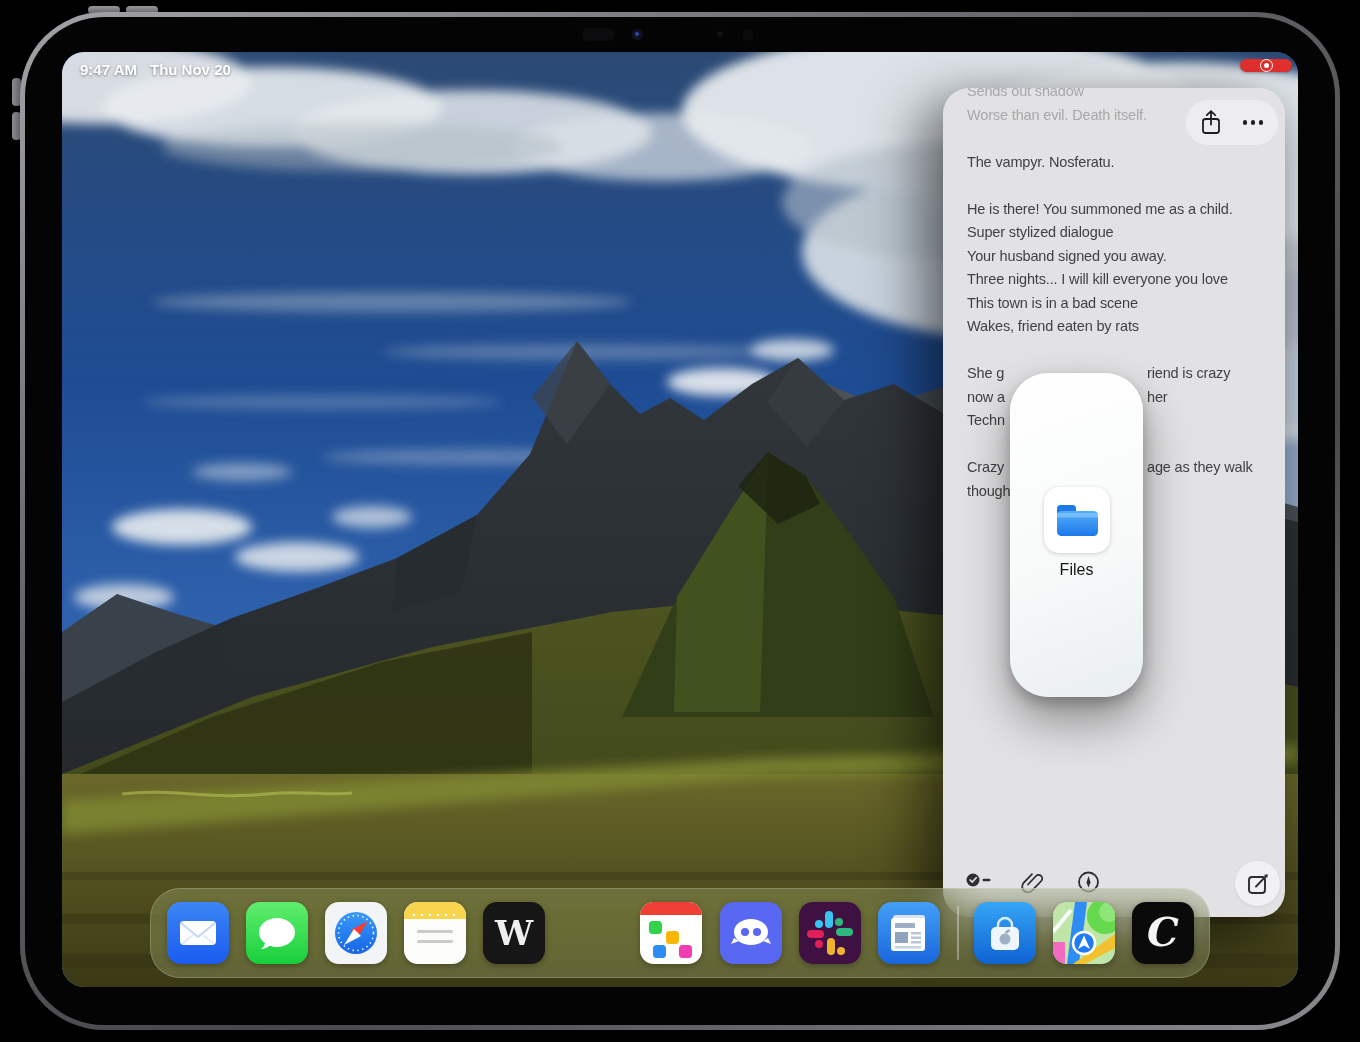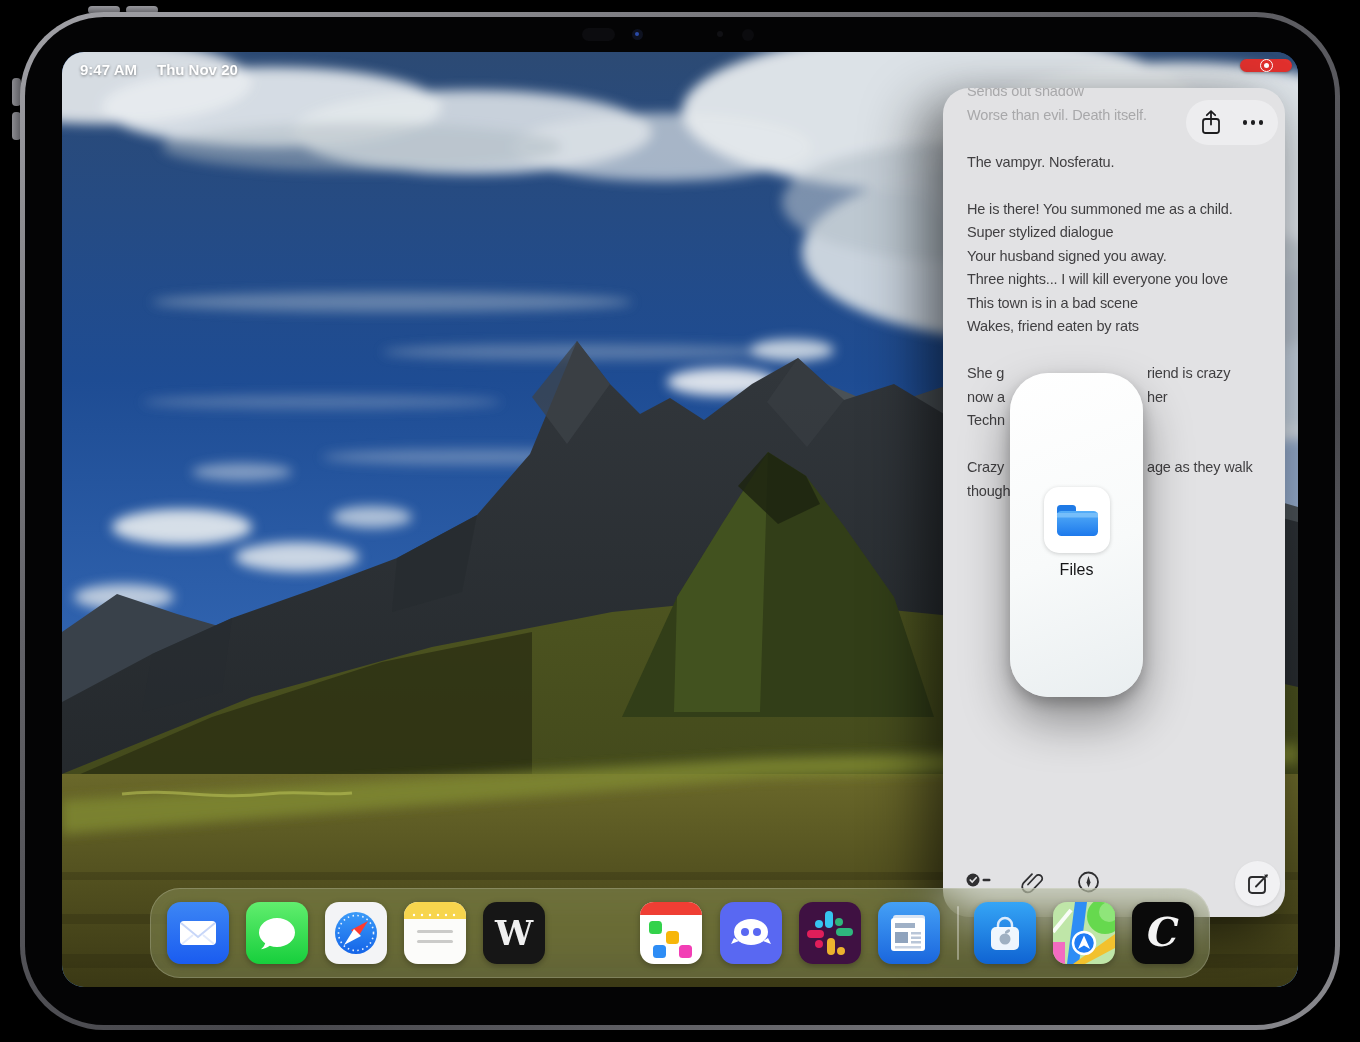--- a/index.html
+++ b/index.html
@@ -20,21 +20,21 @@
   #cam-lens{left:632px;top:29px;width:11px;height:11px;background:#0e1220;}
   #cam-lens::after{content:"";position:absolute;left:3px;top:3px;width:4px;height:4px;border-radius:50%;background:#2a4ba8;}
   #cam-mic{left:717px;top:31px;width:6px;height:6px;background:#101014;}
   #cam-sensor{left:742px;top:29px;width:12px;height:12px;background:#0b0b0e;}
   .screen{position:absolute;left:62px;top:52px;width:1236px;height:935px;border-radius:22px;
           overflow:hidden;background:#1e4c93;}
   .wallpaper{position:absolute;inset:0;width:100%;height:100%;display:block;}
   
   .statusbar{position:absolute;left:0;top:0;width:100%;height:30px;z-index:15;color:#fff;
              font-size:15px;font-weight:700;text-shadow:0 1px 3px rgba(0,0,0,.45);}
-  .sb-left{position:absolute;left:18px;top:9px;display:flex;gap:20px;align-items:center;}
+  .sb-left{position:absolute;left:18px;top:9px;display:flex;gap:13px;align-items:center;}
   .sb-right{position:absolute;right:6px;top:7px;display:flex;gap:7px;align-items:center;height:22px;flex-direction:column;}
   .rec-pill{width:52px;height:21px;border-radius:11px;background:#e2312e;border:none;
             display:flex;align-items:center;justify-content:center;box-shadow:0 1px 3px rgba(0,0,0,.3);padding:0;}
   .rec-ring{width:11px;height:11px;border:1.6px solid #fff;border-radius:50%;display:flex;align-items:center;justify-content:center;}
   .rec-ring::after{content:"";width:5px;height:5px;background:#fff;border-radius:50%;}
   .sig{width:20px;height:14px;}
   .wifi{width:19px;height:14px;}
   .batt-label{font-weight:600;}
   .battery{position:relative;width:27px;height:13px;border:1px solid rgba(255,255,255,.5);border-radius:4px;}
   .batt-fill{position:absolute;left:1.5px;top:1.5px;bottom:1.5px;border-radius:2.5px;background:#fff;}

